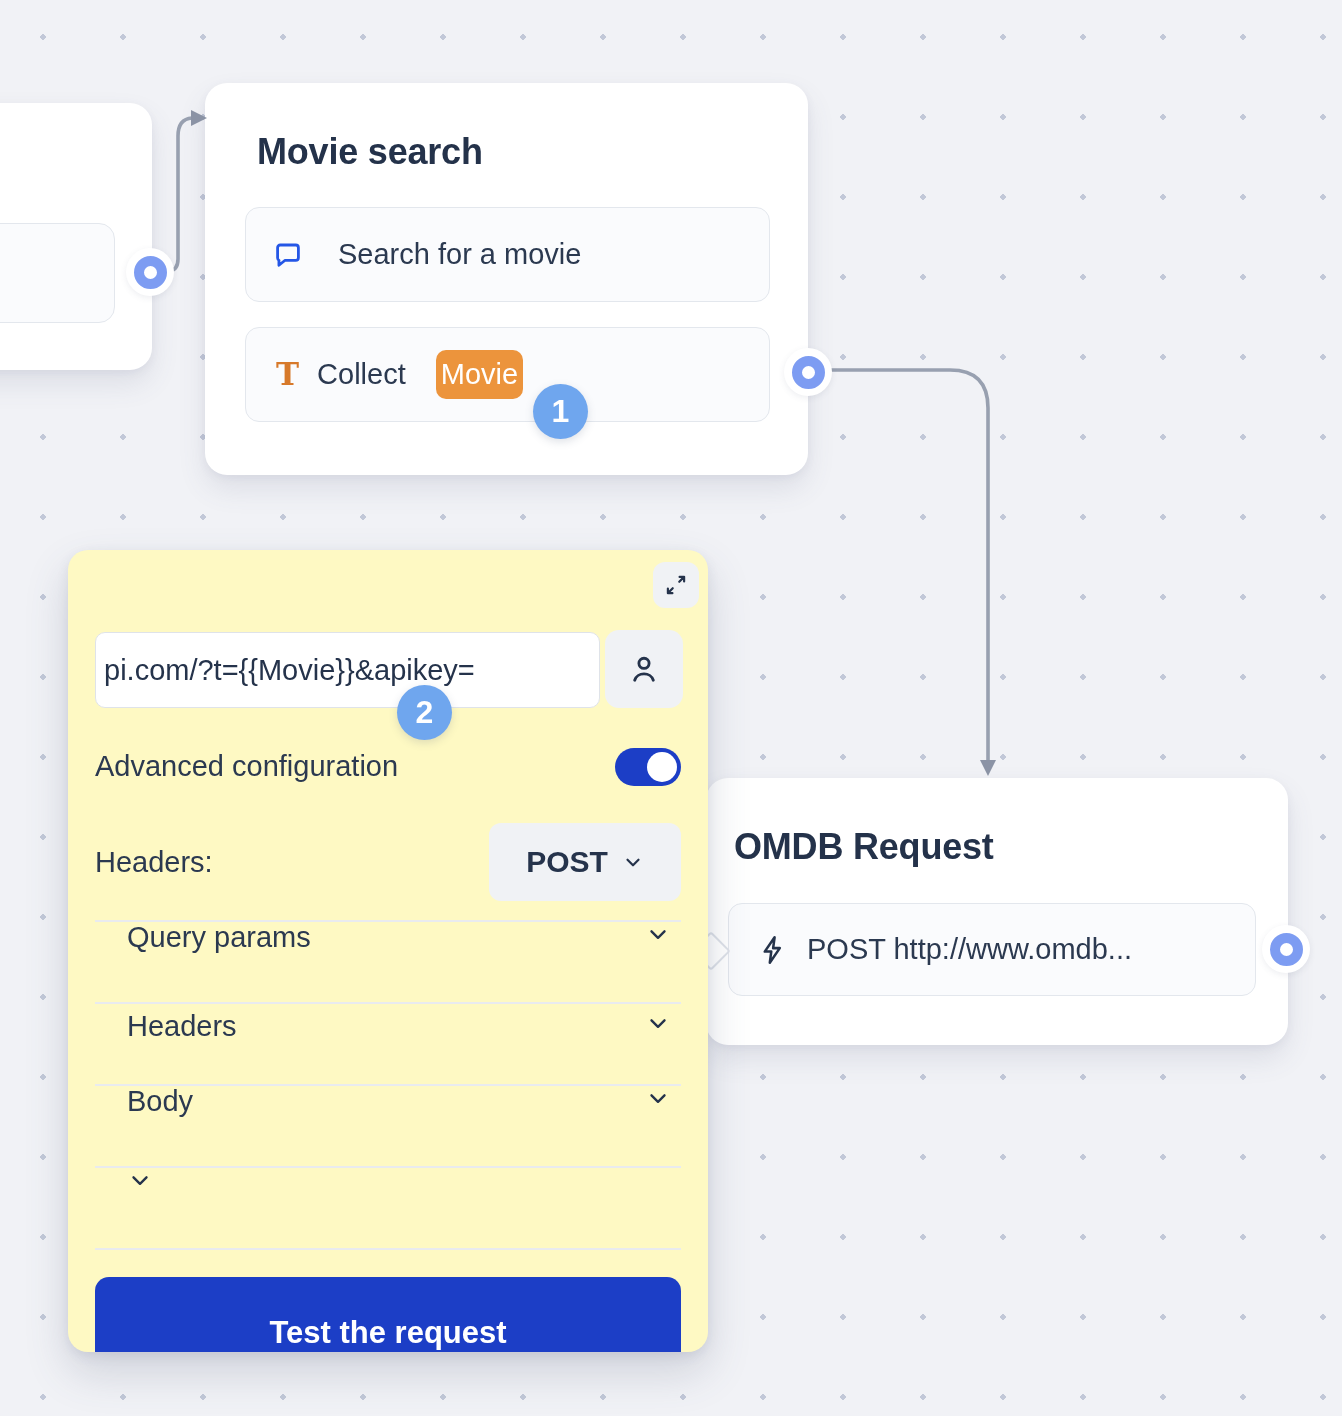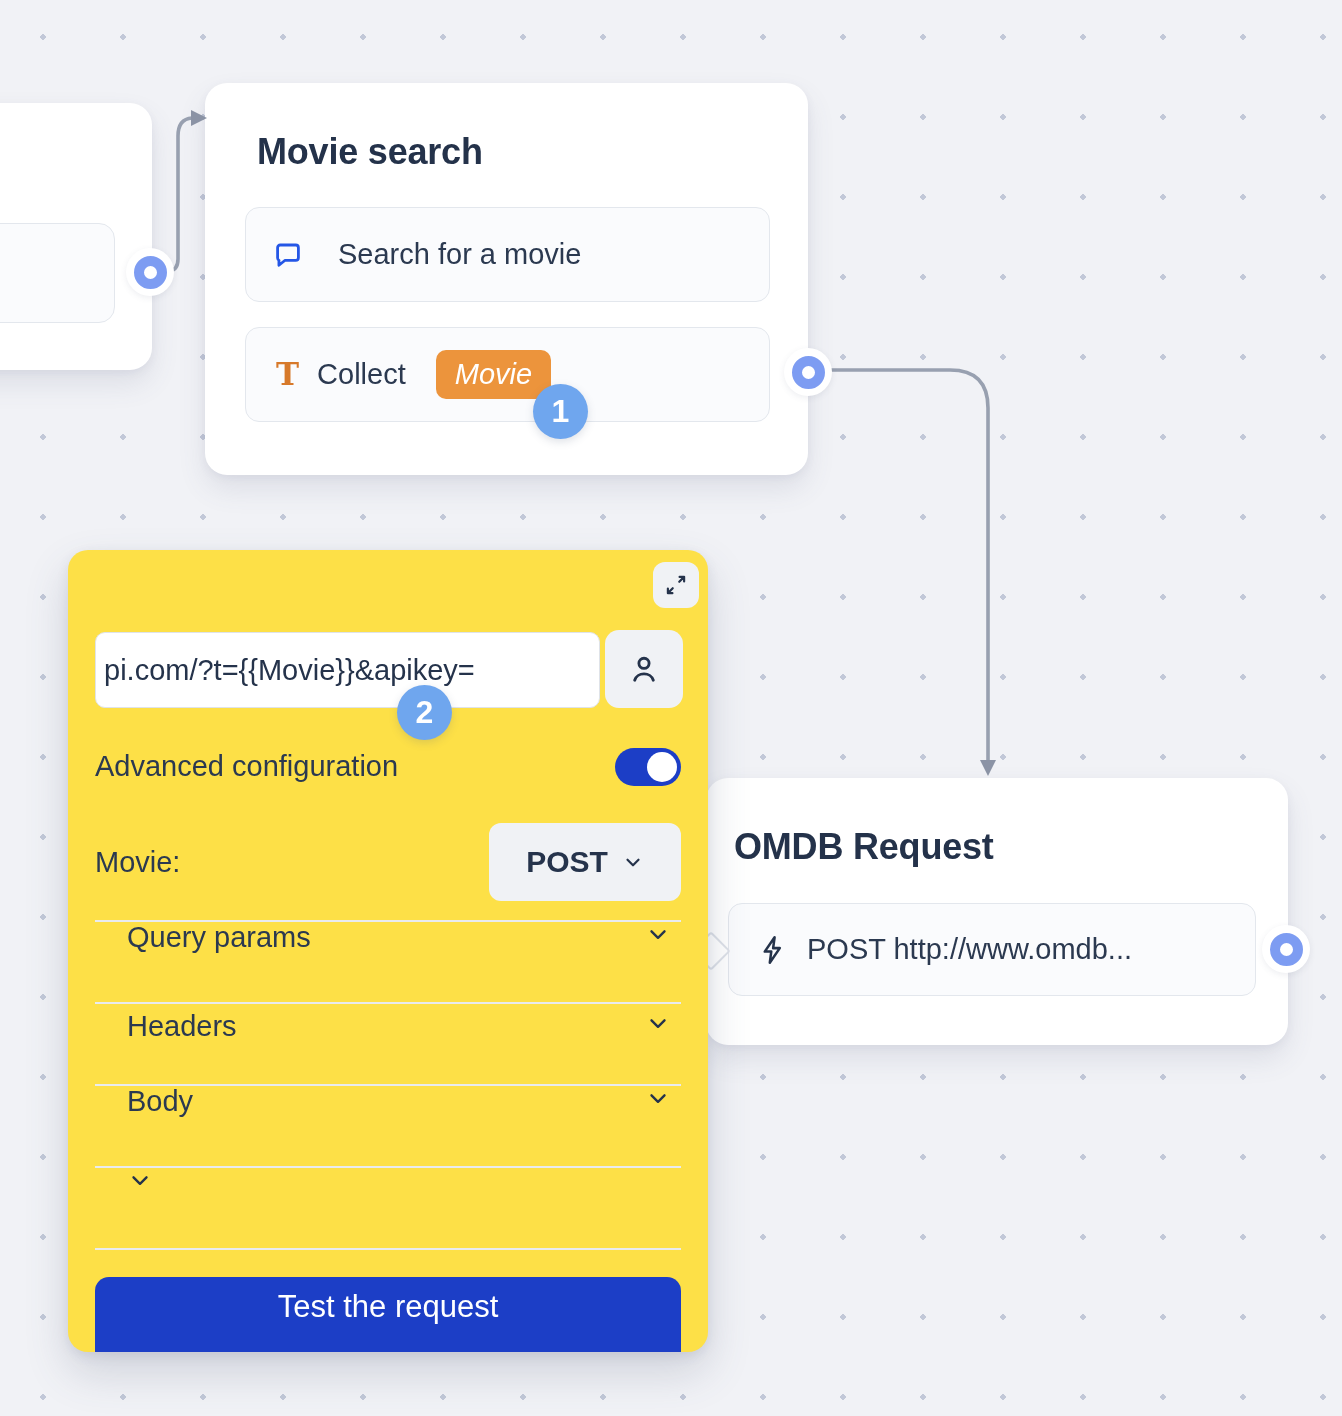--- a/index.html
+++ b/index.html
@@ -31,26 +31,26 @@
   .port-ring{
     width:33px;height:33px;border-radius:50%;background:#fff;
     border:10px solid #7d9cf2;box-sizing:border-box;
   }
   .step-badge{
     position:absolute;width:55px;height:55px;border-radius:50%;background:#6fa6ee;
     color:#fff;font-size:32px;font-weight:700;display:flex;align-items:center;
     justify-content:center;z-index:30;box-shadow:0 3px 8px rgba(80,92,122,.18);
   }
   .var-chip{
-    background:#ec943c;color:#fff;border-radius:10px;padding:8px 19px;
-    font-size:29px;margin-left:12px;font-style:italic;
+    background:#ec943c;color:#fff;border-radius:10px;padding:8px 5px;
+    font-size:29px;margin-left:12px;
   }
   svg.wires{position:absolute;left:0;top:0;z-index:5;pointer-events:none;}
   .panel{
-    position:absolute;left:68px;top:550px;width:640px;height:802px;background:#fde047;
+    position:absolute;left:68px;top:550px;width:640px;height:802px;background:#fef9c3;
     border-radius:20px;overflow:hidden;z-index:20;
     box-shadow:0 20px 44px rgba(70,82,112,.20),0 4px 12px rgba(70,82,112,.10);
   }
   .icon-btn{
     position:absolute;background:#f0f2f5;border-radius:12px;
     display:flex;align-items:center;justify-content:center;
   }
   .url-input{
     position:absolute;left:27px;top:82px;width:505px;height:76px;box-sizing:border-box;
     border:1.5px solid #dfe3e9;border-radius:10px;background:#fff;
@@ -70,22 +70,22 @@
     border-radius:12px;display:flex;align-items:center;justify-content:center;gap:14px;
   }
   .select-btn span{font-size:30px;font-weight:700;color:#25334b;}
   .divider{position:absolute;left:27px;width:586px;height:1.5px;background:#e9ebef;}
   .section-row{
     position:absolute;left:27px;width:586px;height:64px;display:flex;
     align-items:flex-start;justify-content:space-between;padding:0 10px 0 32px;box-sizing:border-box;
   }
   .test-btn{
     position:absolute;left:27px;top:727px;width:586px;height:90px;background:#1c3ec6;
-    border-radius:14px;color:#fff;font-size:31px;font-weight:400;
-    display:flex;align-items:flex-start;justify-content:center;padding-top:12px;box-sizing:border-box;
+    border-radius:14px;color:#fff;font-size:31px;font-weight:700;
+    display:flex;align-items:flex-start;justify-content:center;padding-top:38px;box-sizing:border-box;
   }
   .diamond-notch{
     position:absolute;width:24px;height:24px;background:#fff;border:2px solid #dde1e8;
     transform:rotate(45deg);z-index:6;border-radius:3px;
   }
 </style>
 </head>
 <body>
 
 <div class="card" style="left:-60px;top:103px;width:212px;height:267px;">
@@ -166,21 +166,21 @@
         <path d="M5.8 19.5a6.4 5.6 0 0 1 12.4 0"></path>
       </svg>
     </span>
   </div>
 
   <div class="row-label" style="position:absolute;left:27px;top:200px;">Advanced configuration</div>
   <div class="toggle">
     <div class="knob"></div>
   </div>
 
-  <div class="row-label" style="position:absolute;left:27px;top:296px;">Movie:</div>
+  <div class="row-label" style="position:absolute;left:27px;top:296px;">Headers:</div>
   <div class="select-btn">
     <span>POST</span>
     <svg width="22" height="22" viewBox="0 0 24 24" fill="none" stroke="#25334b" stroke-width="2.4" stroke-linecap="round" stroke-linejoin="round">
         <path d="M6 9.5 12 15.5 18 9.5"></path>
       </svg>
   </div>
 
   <div class="divider" style="top:370px;"></div>
 
   <div class="section-row" style="top:371px;">

